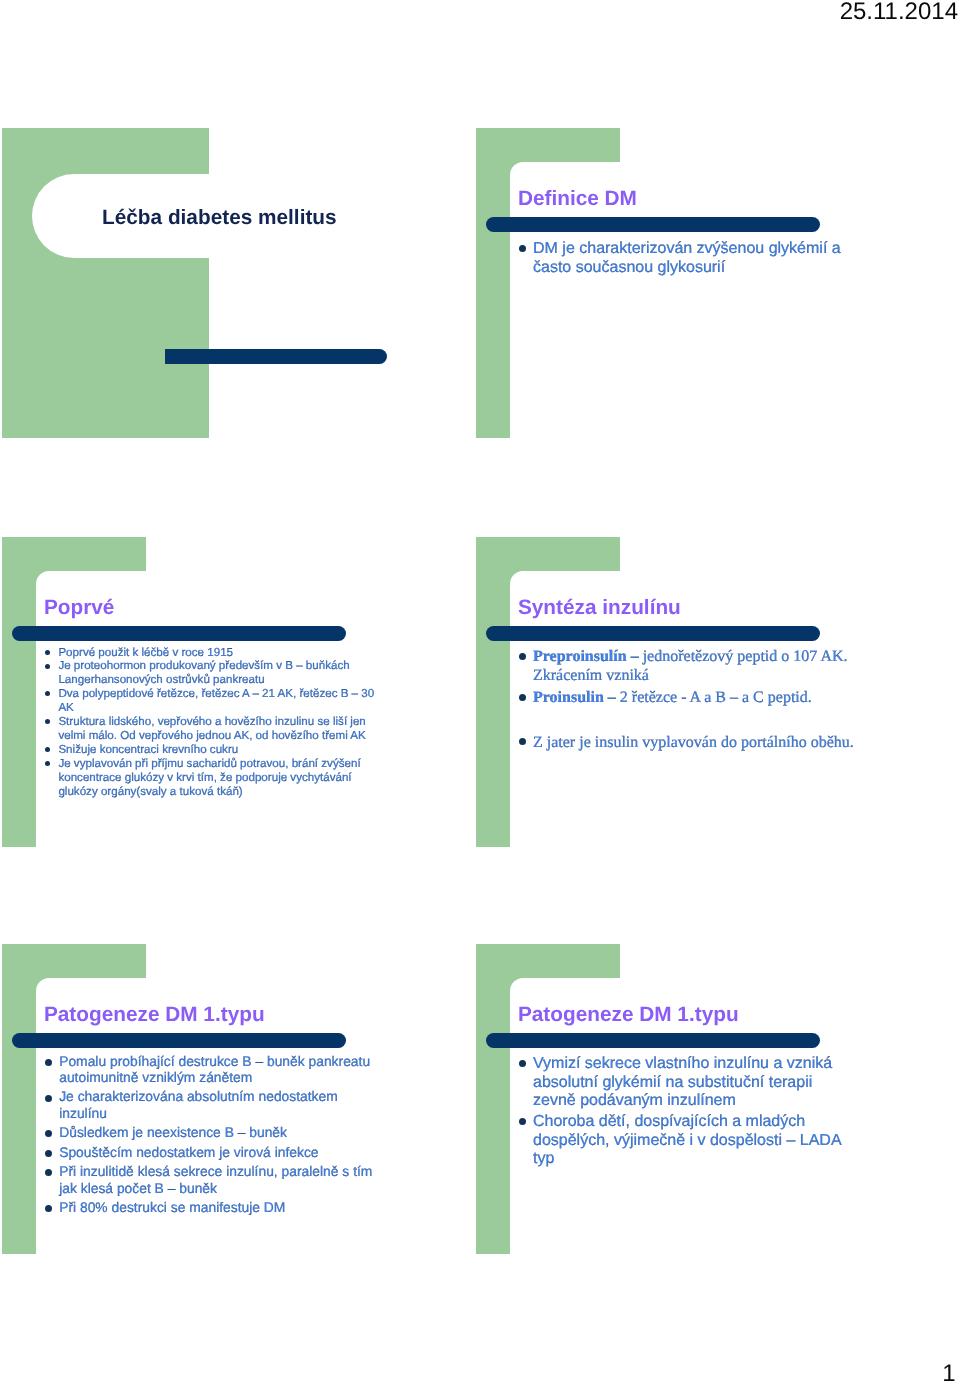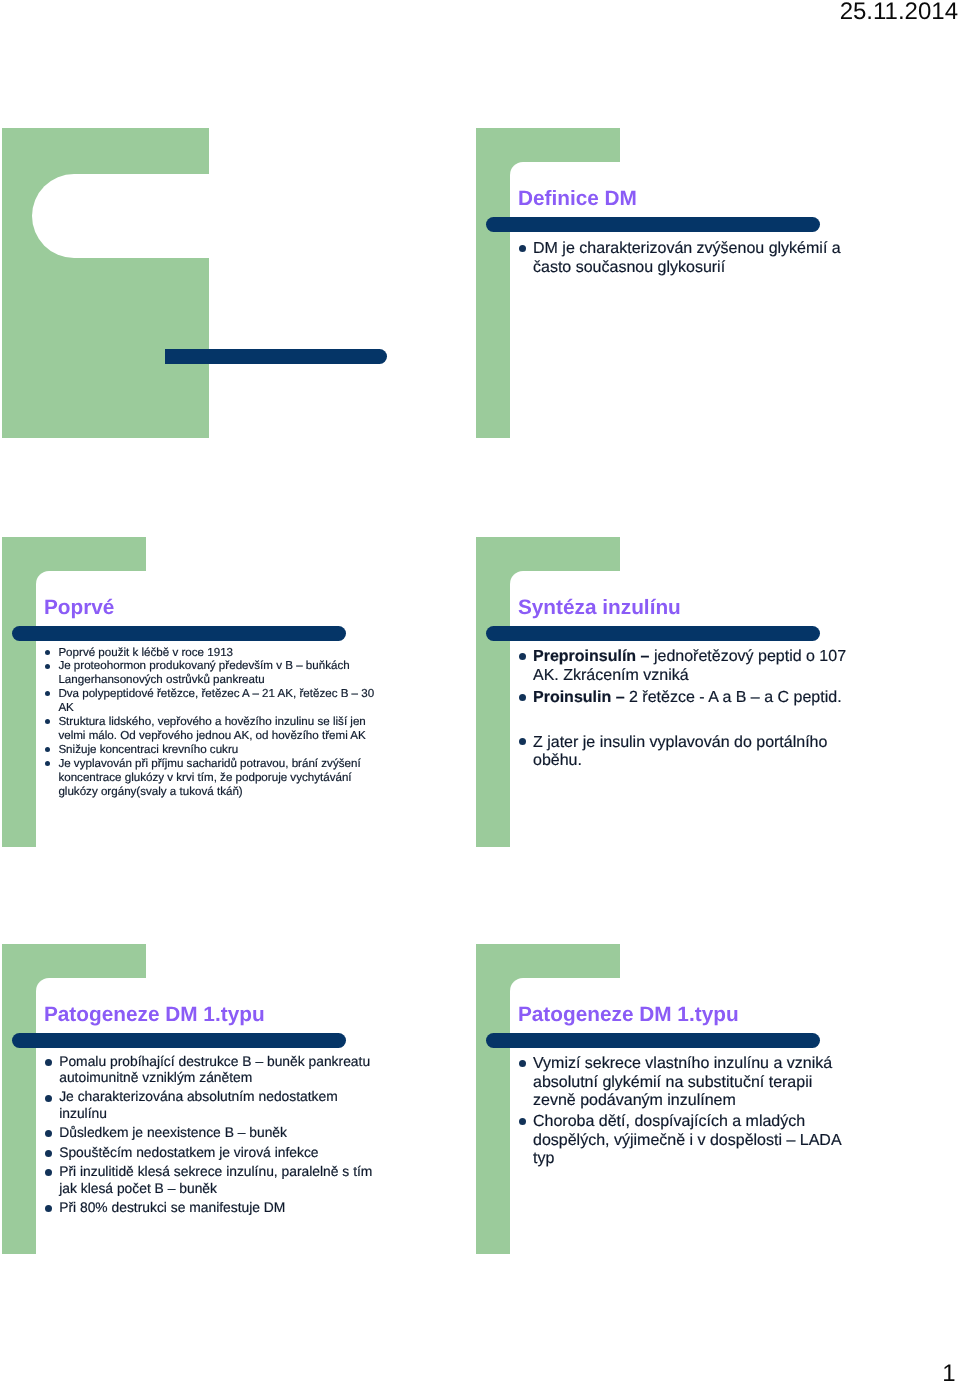--- a/index.html
+++ b/index.html
@@ -18,53 +18,54 @@
   .t-pill{position:absolute;left:30px;top:46.3px;width:191px;height:84px;background:#fff;border-radius:42px 0 0 42px;}
   .t-bar{position:absolute;left:162.5px;top:220.8px;width:222.8px;height:15.6px;background:#053567;border-radius:0 7.5px 7.5px 0;}
   .t-text{position:absolute;left:100px;top:77px;font-size:20.8px;font-weight:bold;color:#122450;white-space:nowrap;line-height:26px;}
 
   
   .c-gtop{position:absolute;left:0;top:0;width:144px;height:309.8px;background:#9BCB9B;}
   .c-gbar{position:absolute;left:0;top:0;width:33.8px;height:309.8px;background:#9BCB9B;}
   .c-white{position:absolute;left:33.8px;top:34.2px;width:378.8px;height:275.6px;background:#fff;border-top-left-radius:13px;}
   .c-title{position:absolute;left:41.9px;top:58px;font-size:20.8px;font-weight:bold;color:#8b5cf6;white-space:nowrap;line-height:26px;}
   .c-bar{position:absolute;left:10.4px;top:88.9px;width:333.6px;height:15.2px;background:#053567;border-radius:7.6px;}
-  .c-body{position:absolute;color:#0f172a;-webkit-text-stroke:0.2px #16293A;}
+  .c-body{position:absolute;color:#3b82f6;-webkit-text-stroke:0.2px #16293A;}
 
   .bullet-row{position:relative;}
   .bullet-dot{position:absolute;border-radius:50%;background:#123258;}
   .bullet-txt{display:block;}
   .blank{visibility:hidden;}
   .run{font-weight:normal;}
   .run.strong{font-weight:bold;}
   #slide-2 .c-body{left:57px;top:112.25px;width:322px;font-size:16px;line-height:18.35px;}
   #slide-2 .bullet-dot{width:7px;height:7px;left:-13.8px;top:4.6px;}
   #slide-2 .bullet-row{margin-bottom:5.8px;}
   #slide-3 .c-body{left:56.4px;top:108.53px;width:316px;font-size:11.6px;line-height:13.9px;}
   #slide-3 .bullet-dot{width:5px;height:5px;left:-13.4px;top:4.1px;}
   #slide-3 .bullet-row{margin-bottom:0px;}
-  #slide-4 .c-body{left:57px;top:111.12px;width:322px;font-size:16px;line-height:18.4px;}
+  #slide-4 .c-body{left:57px;top:111.12px;width:322px;font-size:16px;line-height:18.4px;font-family:Liberation Serif, serif;}
   #slide-4 .bullet-dot{width:7px;height:7px;left:-13.8px;top:4.6px;}
   #slide-4 .bullet-row{margin-bottom:4px;}
   #slide-5 .c-body{left:57.2px;top:108.68px;width:320px;font-size:13.85px;line-height:16.4px;}
   #slide-5 .bullet-dot{width:7px;height:7px;left:-14.5px;top:6.2px;}
   #slide-5 .bullet-row{margin-bottom:3px;}
   #slide-6 .c-body{left:57px;top:111.32px;width:318px;font-size:16px;line-height:18.4px;}
   #slide-6 .bullet-dot{width:7px;height:7px;left:-13.8px;top:4.6px;}
   #slide-6 .bullet-row{margin-bottom:2.9px;}
 </style>
 </head>
 <body>
 
 <div class="page">
   <div class="date">25.11.2014</div>
   <div class="slide title" id="slide-1" style="left:2px;top:128px">
     <div class="t-green"></div>
     <div class="t-pill"></div>
     <div class="t-bar"></div>
+    <div class="t-text">Léčba diabetes mellitus</div>
   </div>
   <div class="slide content" id="slide-2" style="left:476px;top:128px">
     <div class="c-gtop"></div>
     <div class="c-gbar"></div>
     <div class="c-white"></div>
     <div class="c-title">Definice DM</div>
     <div class="c-bar"></div>
     <div class="c-body">
       <div class="bullet-row">
           <span class="bullet-dot"></span>
@@ -74,21 +75,21 @@
   </div>
   <div class="slide content" id="slide-3" style="left:2px;top:537px">
     <div class="c-gtop"></div>
     <div class="c-gbar"></div>
     <div class="c-white"></div>
     <div class="c-title">Poprvé</div>
     <div class="c-bar"></div>
     <div class="c-body">
       <div class="bullet-row">
           <span class="bullet-dot"></span>
-          <span class="bullet-txt"><span class="run">Poprvé použit k léčbě v roce 1913</span></span>
+          <span class="bullet-txt"><span class="run">Poprvé použit k léčbě v roce 1915</span></span>
         </div>
       <div class="bullet-row">
           <span class="bullet-dot"></span>
           <span class="bullet-txt"><span class="run">Je proteohormon produkovaný především v B – buňkách Langerhansonových ostrůvků pankreatu</span></span>
         </div>
       <div class="bullet-row">
           <span class="bullet-dot"></span>
           <span class="bullet-txt"><span class="run">Dva polypeptidové řetězce, řetězec A – 21 AK, řetězec B – 30 AK</span></span>
         </div>
       <div class="bullet-row">

